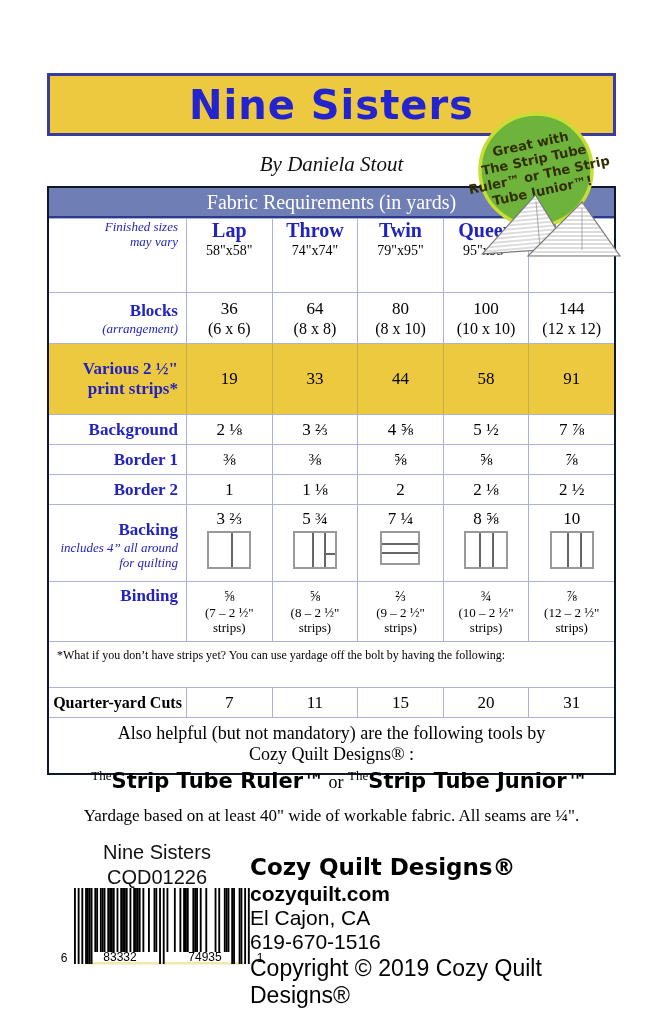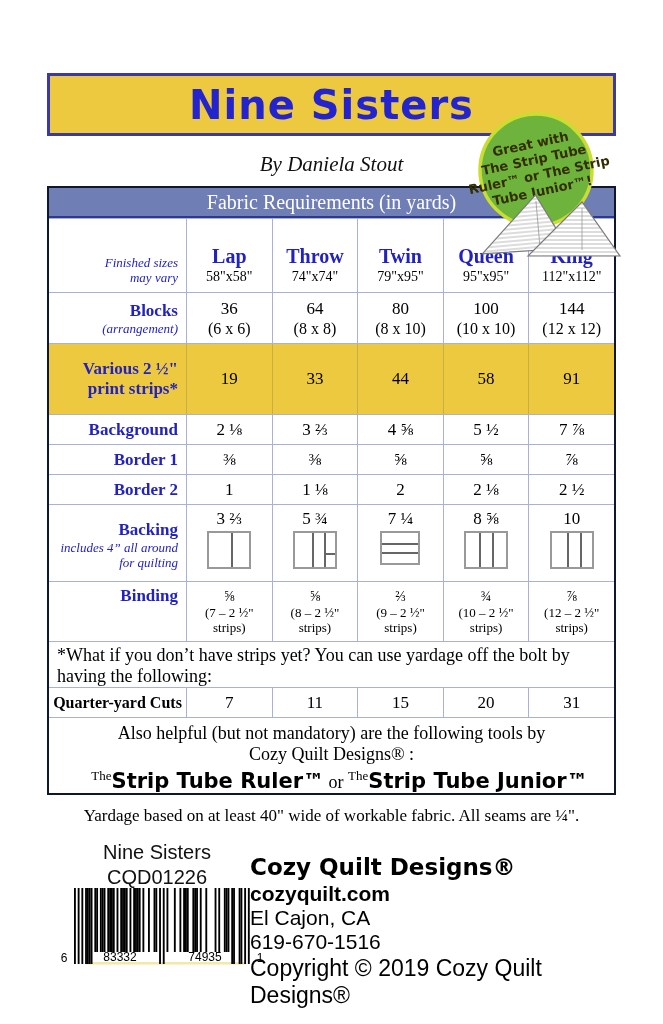--- a/index.html
+++ b/index.html
@@ -20,37 +20,37 @@
   .row:first-of-type{border-top:none;}
   .c{border-left:1px solid #A9B2D6;display:flex;flex-direction:column;align-items:center;justify-content:center;
      box-sizing:border-box;min-width:0;text-align:center;}
   .c:first-child{border-left:none;}
   .lblc{align-items:flex-end;padding-right:8px;}
   .lbl{color:#2222BE;font-weight:bold;font-size:17px;line-height:20px;text-align:right;}
   .sub{color:#2222BE;font-style:italic;font-size:13px;line-height:15px;text-align:right;}
   .val{font-size:17px;color:#000;}
   .valsub{font-size:16px;color:#000;line-height:19px;}
   .r-sizes{height:74px;}
-  .r-sizes .c{justify-content:flex-end;padding-bottom:7px;}
+  .r-sizes .c{justify-content:flex-start;padding-bottom:7px;}
   .sizename{color:#2222BE;font-weight:bold;font-size:20px;line-height:23px;}
   .sizedim{font-size:14px;color:#000;line-height:17px;}
   .r-blocks{height:51px;}
   .r-strips{height:71px;background:#EDC93F;}
   .r-strips .c{border-left-color:#c7ae49;}
   .r-simple{height:30px;}
   .r-backing{height:77px;}
   .r-backing .c{justify-content:flex-start;padding-top:4px;}
   .r-binding{height:60px;}
   .bfrac{font-size:14px;line-height:16px;color:#000;}
   .bnote{font-size:13px;line-height:15px;color:#000;}
   .r-note{height:46px;display:block;padding:3px 8px;}
-  .notetext{font-size:18px;line-height:21px;color:#000;text-align:left;}
+  .notetext{font-size:12px;line-height:21px;color:#000;text-align:left;}
   .r-quarter{height:30px;}
   .qlbl{font-weight:bold;font-size:16px;color:#000;}
-  .r-tools{height:76px;display:block;text-align:center;padding-top:5px;}
+  .r-tools{height:56px;display:block;text-align:center;padding-top:5px;}
   .toolsline{font-size:18px;line-height:21px;color:#000;}
   .toolbrand{font-family:"DejaVu Sans",sans-serif;font-weight:bold;font-size:21px;color:#000;}
   .the{font-size:13px;vertical-align:super;font-family:"Liberation Serif","DejaVu Serif",serif;font-weight:normal;}
   
   .diag{position:relative;width:44px;height:38px;border:2px solid #999;box-sizing:border-box;margin-top:2px;background:#fff;}
   .diag .vl,.diag .hl{position:absolute;background:#666;}
   .vl{top:0;bottom:0;width:2px;}
   .hl{left:0;right:0;height:2px;}
   .diag.h3{width:40px;height:34px;}
   

